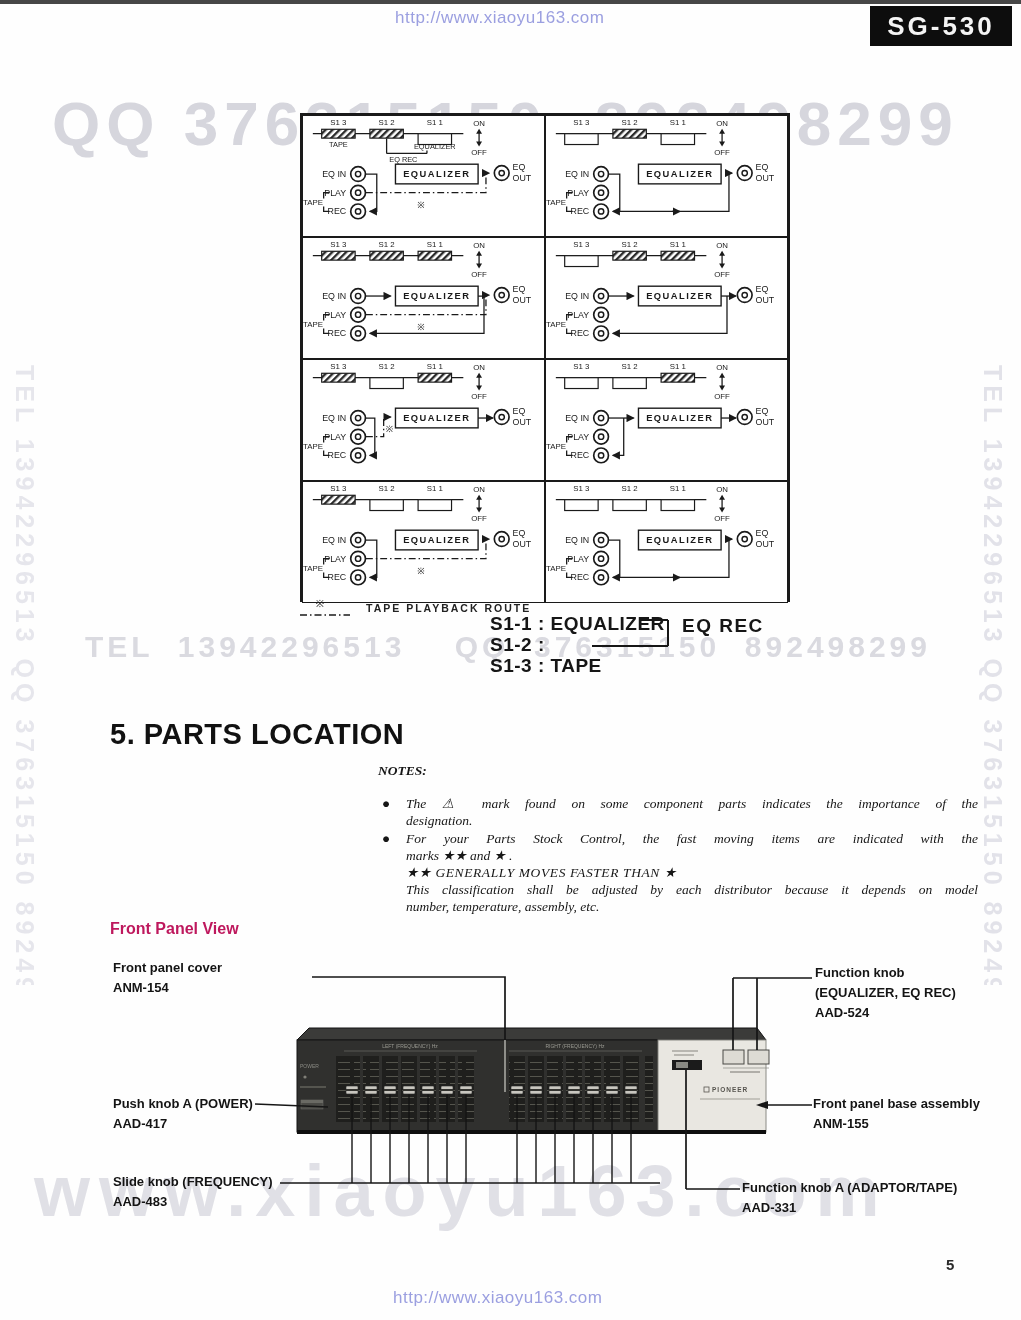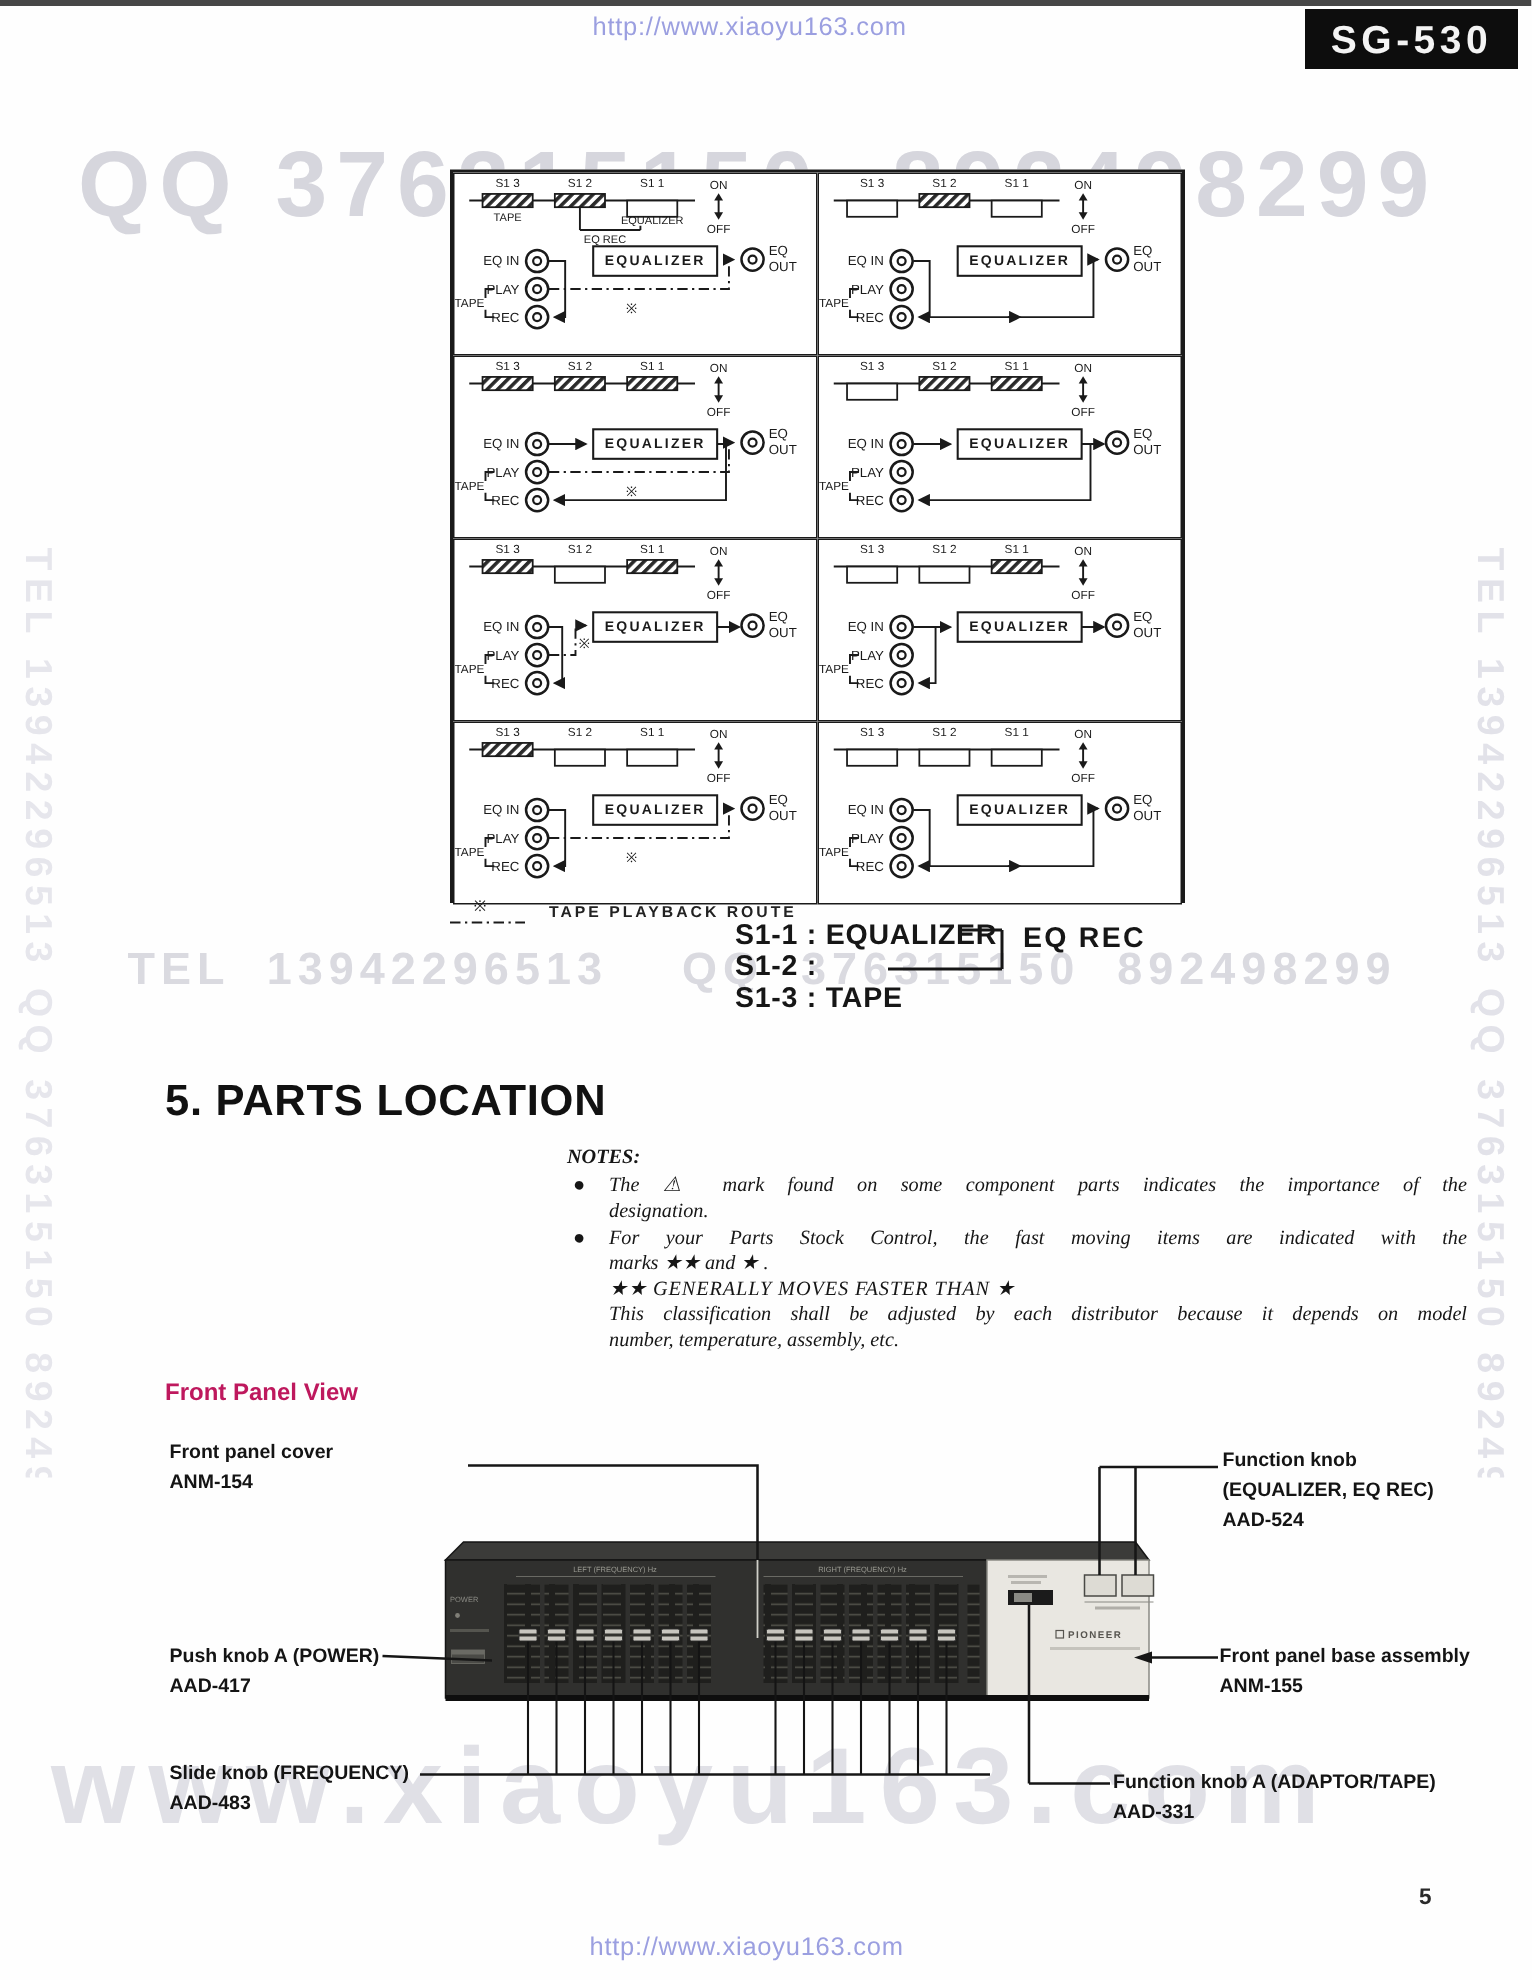--- a/index.html
+++ b/index.html
@@ -31,21 +31,21 @@
   .arr{marker-end:url(#arrow)}
   
   .leg-route{font-weight:600;font-size:10.5px;letter-spacing:2px;color:#222}
   .leg-s1{font-weight:700;font-size:19px;letter-spacing:.5px;color:#161616}
   
   .h1{font-size:29px;font-weight:bold;letter-spacing:.5px;color:#111}
   .h2{font-size:16px;font-weight:bold;color:#be185d}
   
   .notes{width:600px;font-family:"Liberation Serif",serif;font-style:italic;font-size:13.5px;
     line-height:17px;color:#161616}
-  .notes-title{font-weight:bold;margin-bottom:2px}
+  .notes-title{font-weight:bold;margin-bottom:16px}
   .note{display:flex;margin-bottom:1px}
   .bullet{width:24px;flex:0 0 24px;text-align:left;padding-left:4px}
   .nline.j{text-align:justify;text-align-last:justify}
   .caps{letter-spacing:.6px}
   
   .co{font-size:13px;font-weight:600;color:#141414;line-height:20px;white-space:nowrap}
   .pageno{font-size:15px;font-weight:600;letter-spacing:1px;color:#2a2a2a}
   .topstrip{left:0;top:0;width:1021px;height:4px;background:#474747}
   .fsvg text{font-family:"Liberation Sans",sans-serif}
 </style>

